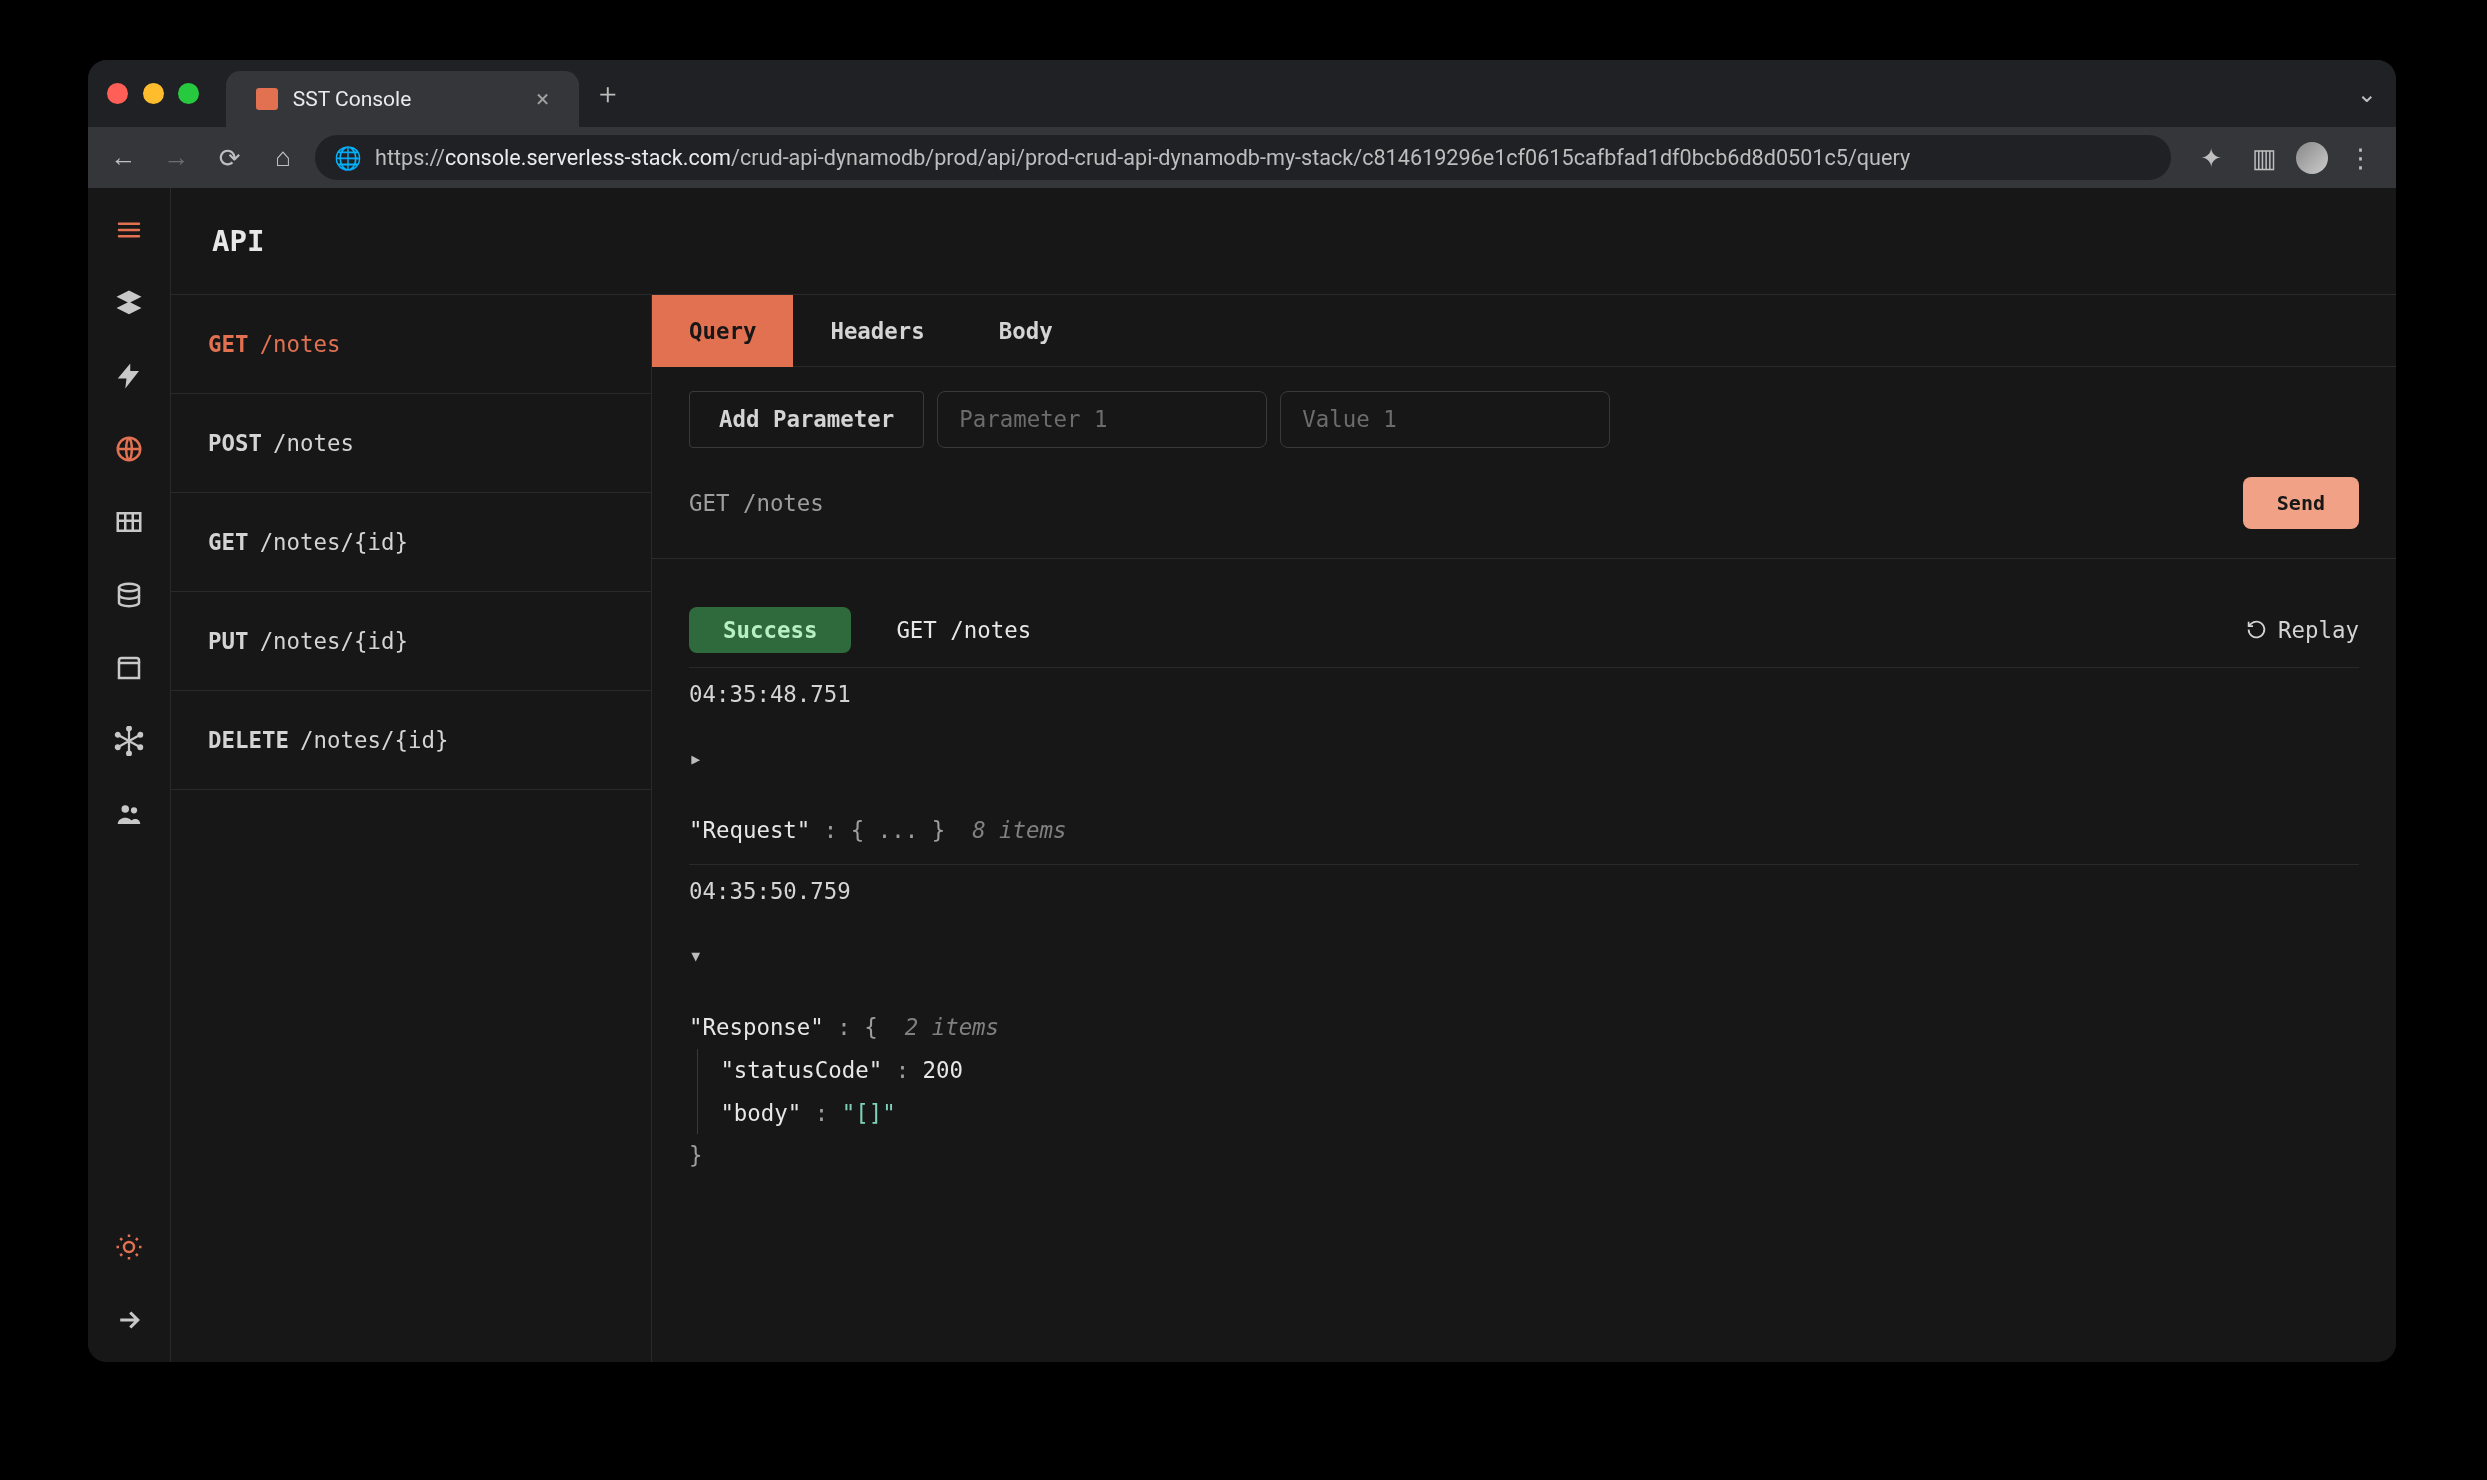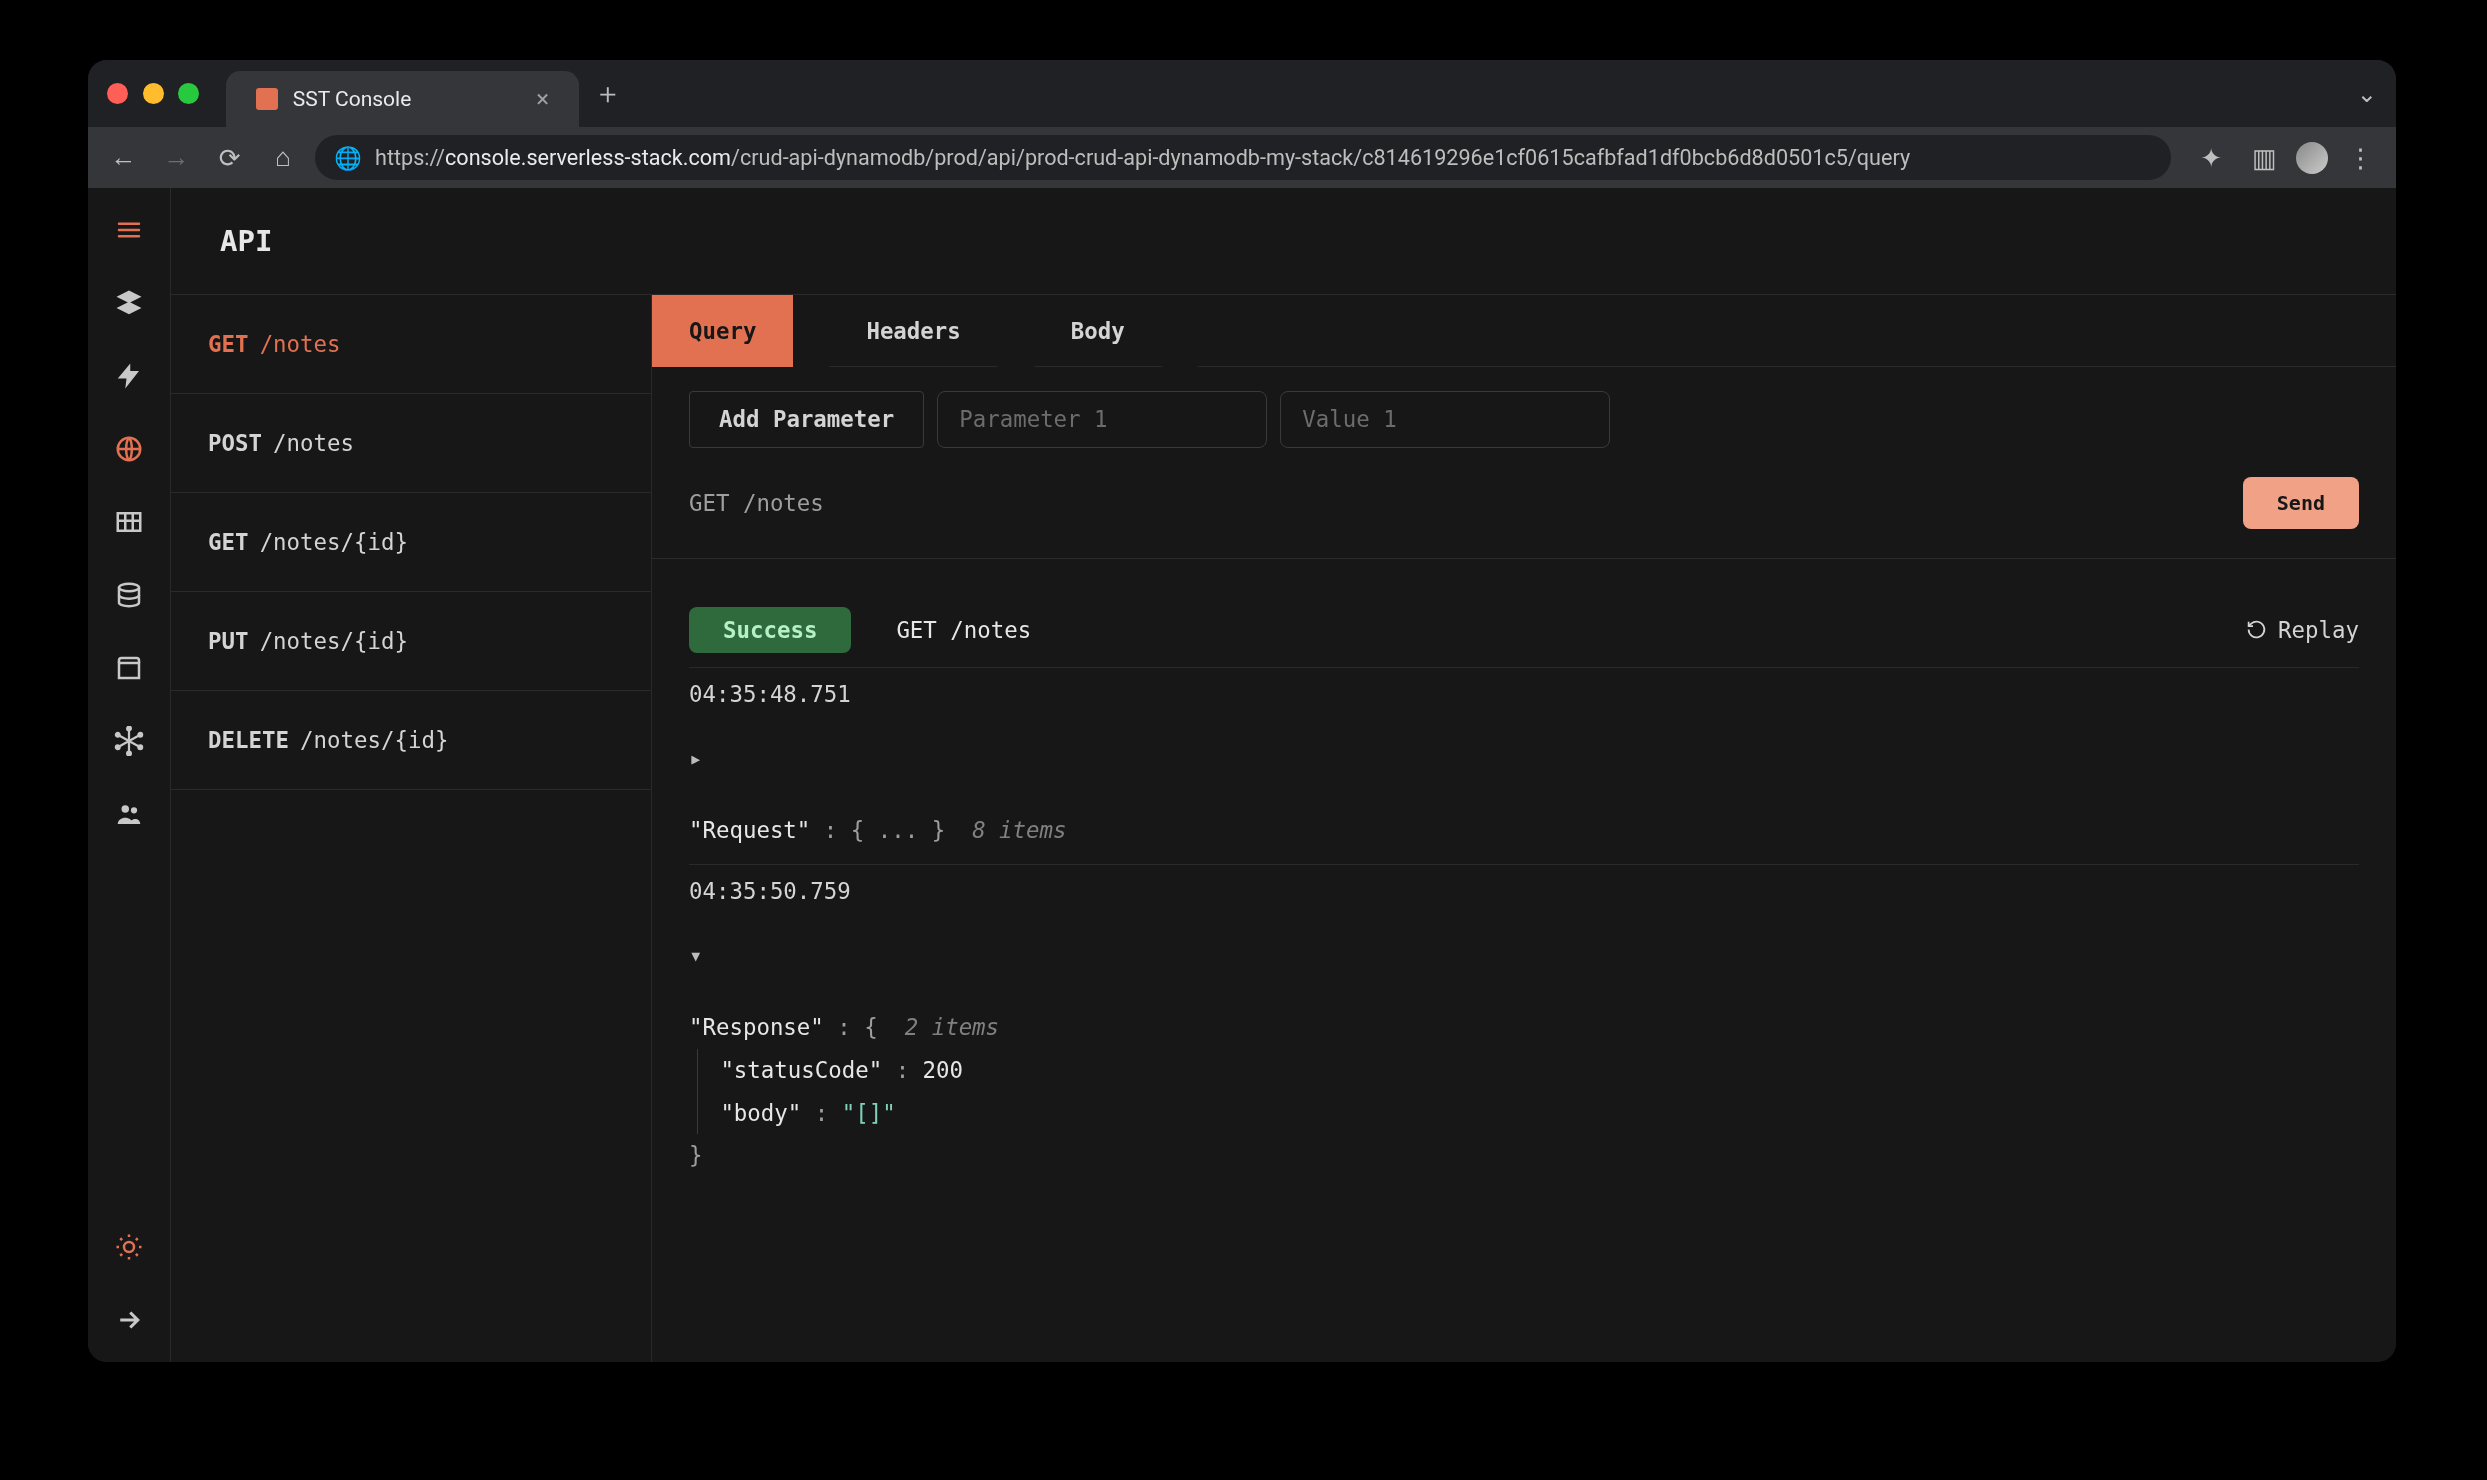--- a/index.html
+++ b/index.html
@@ -97,40 +97,40 @@
   .rail .ic.active{color:var(--accent);}
   .rail .ic svg{width:100%;height:100%;}
   .rail-spacer{flex:1;}
   .content{
     flex:1;display:flex;flex-direction:column;
   }
   .topbar{
     height:107px;border-bottom:1.6px solid var(--border);
     display:flex;align-items:center;padding:0 37px;
   }
-  .topbar h1{font-family:var(--mono);font-weight:700;font-size:29px;margin:12px;}
+  .topbar h1{font-family:var(--mono);font-weight:700;font-size:29px;margin:4px;}
   .stackpill{
     margin-left:auto;
     border:1.6px solid var(--border);border-radius:8px;
     padding:9.6px 21px;font-family:var(--mono);font-size:22.4px;color:#d0d0d0;
   }
   .split{flex:1;display:flex;}
   .routes{
     width:481px;border-right:1.6px solid var(--border);
   }
   .route{
     height:99px;border-bottom:1.6px solid var(--border);
     display:flex;align-items:center;padding:0 37px;
     font-family:var(--mono);font-size:22.4px;color:#d4d4d4;
   }
   .route.active{color:var(--accent);}
   .route .method{font-weight:600;margin-right:11.2px;}
   .main{flex:1;display:flex;flex-direction:column;}
   .tabs{
-    height:72px;display:flex;align-items:flex-end;gap:36px;
+    height:72px;display:flex;align-items:flex-end;
   }
   .tabbtn{
     padding:0 37px;height:72px;display:flex;align-items:center;
     font-family:var(--mono);font-size:22.4px;font-weight:600;color:#d4d4d4;
     border-bottom:1.6px solid var(--border);
   }
   .tabbtn.active{background:var(--accent);color:#171717;border-bottom-color:var(--accent);}
   .tabfiller{flex:1;border-bottom:1.6px solid var(--border);height:72px;}
   .params{
     padding:24px 37px 11.2px;display:flex;gap:13px;align-items:center;

